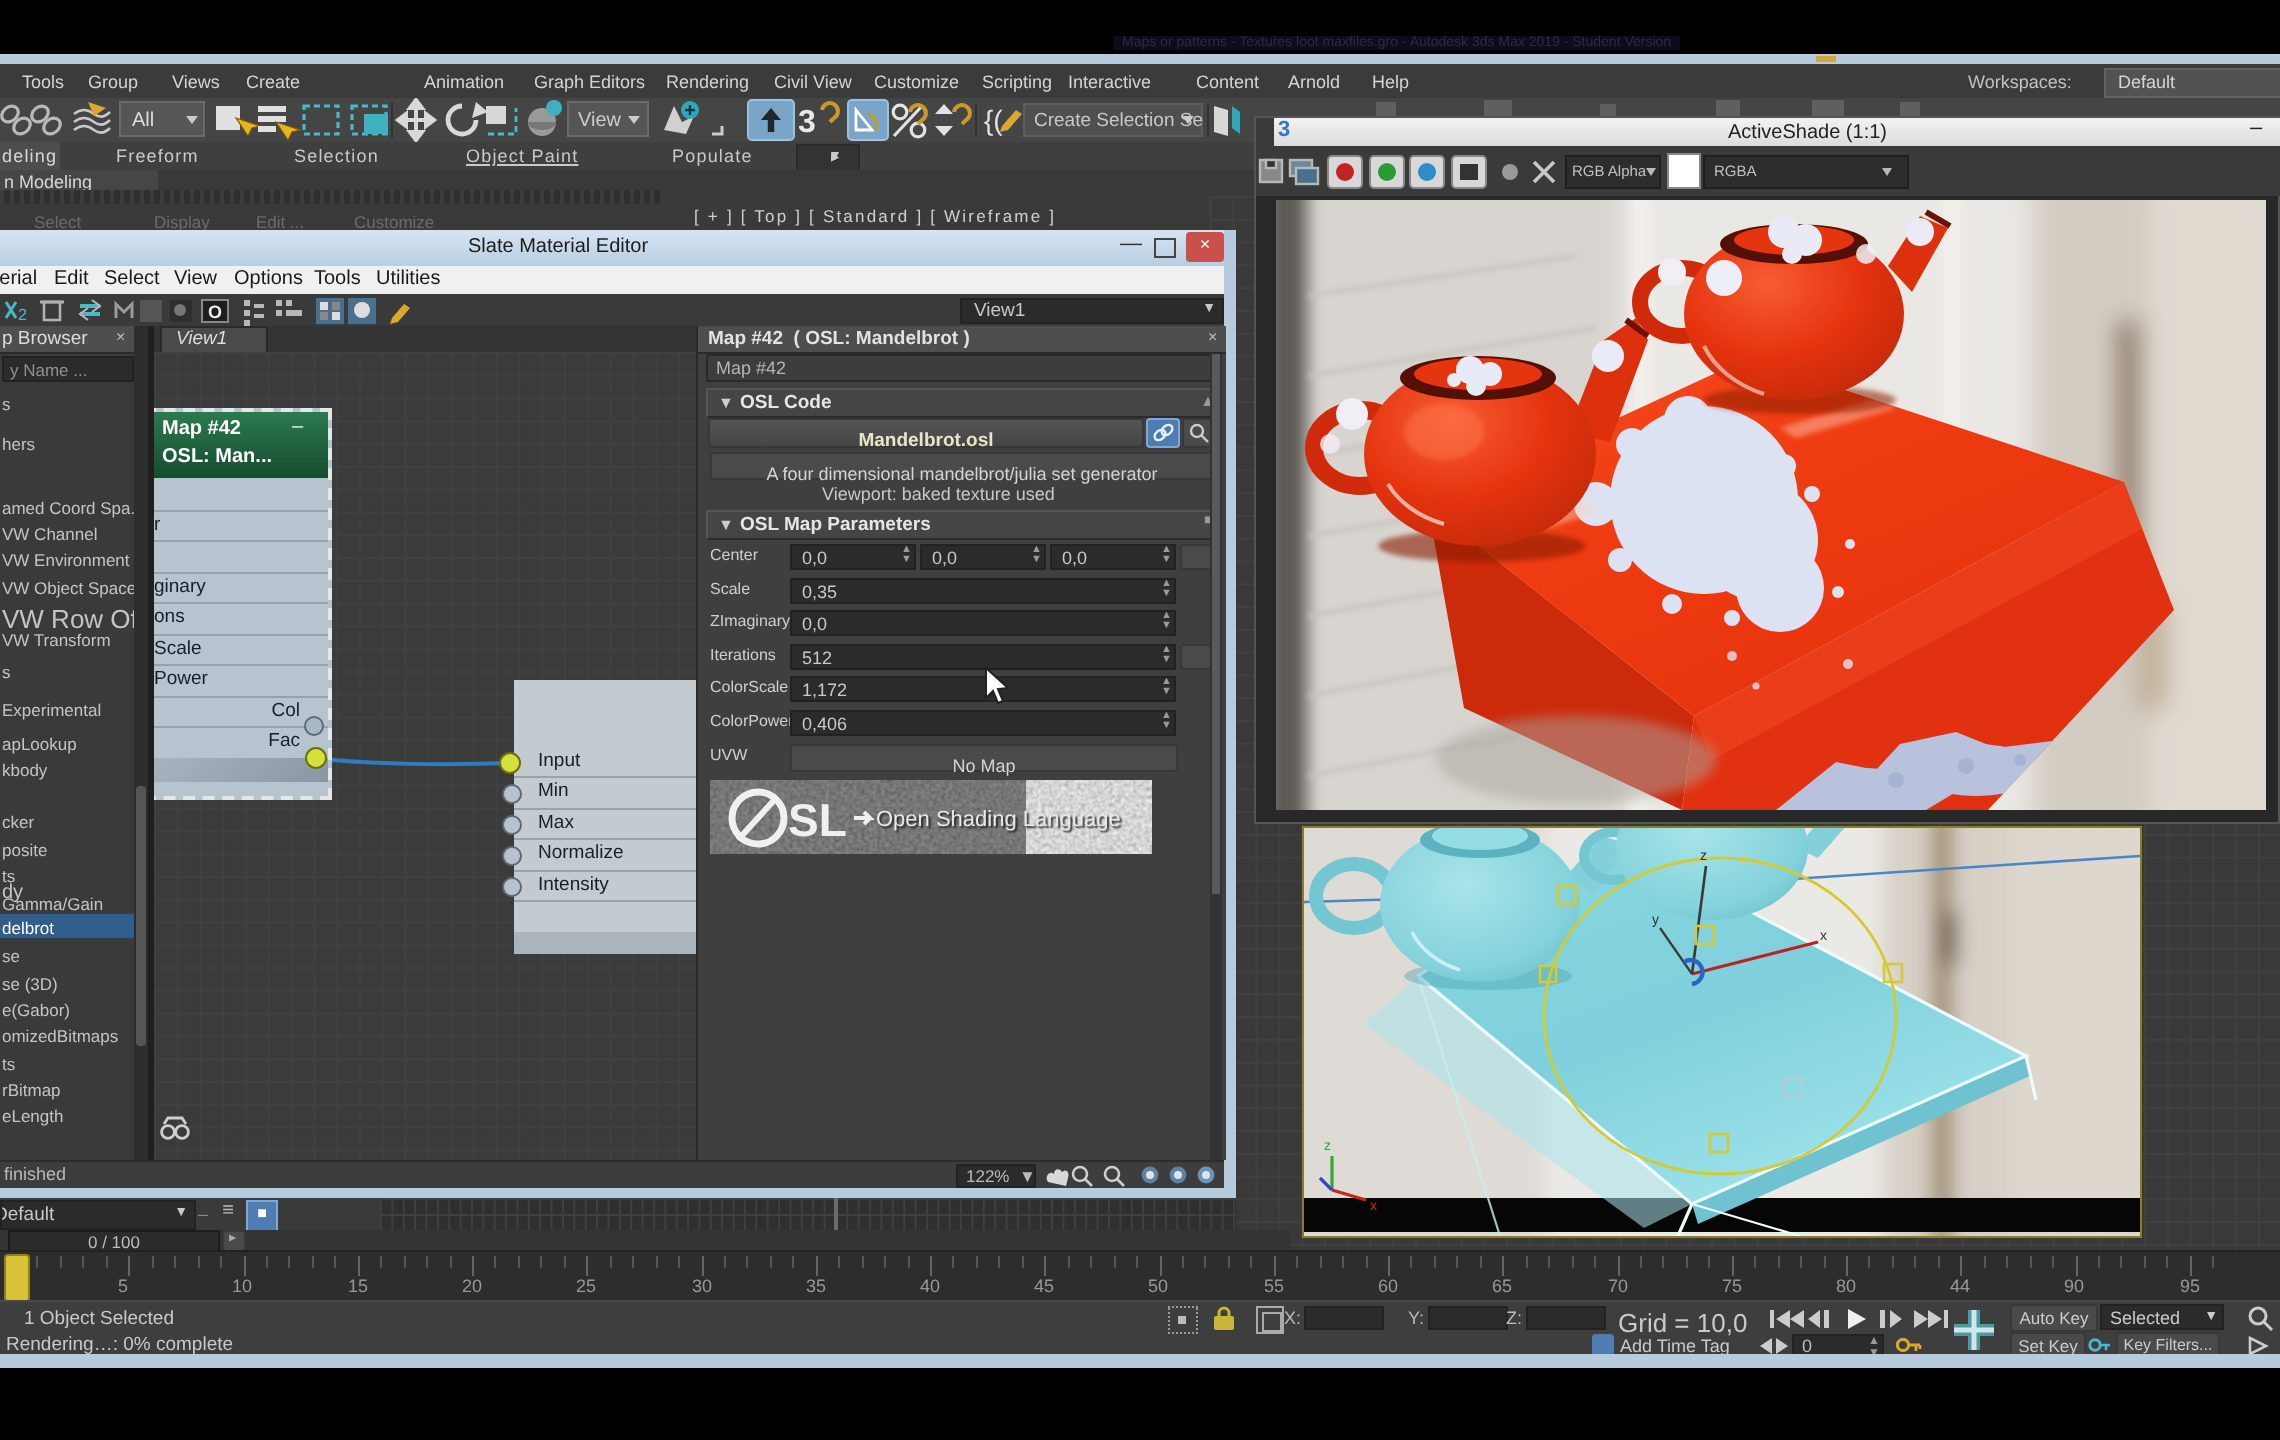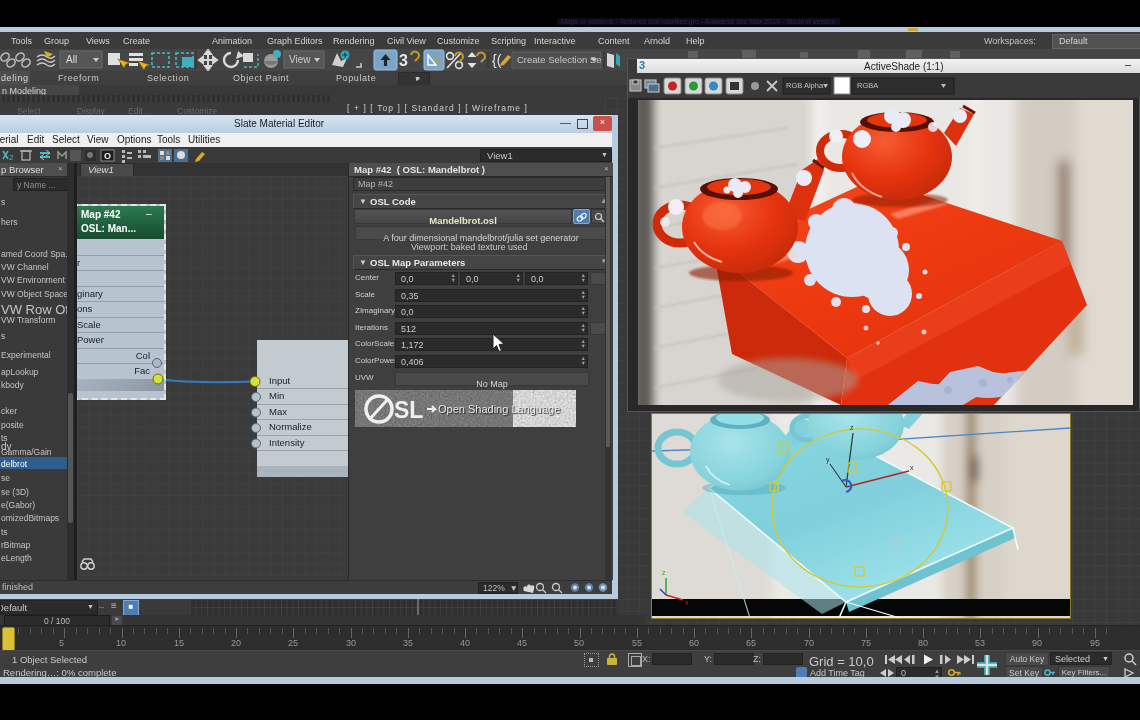--- a/index.html
+++ b/index.html
@@ -142,21 +142,21 @@
           <rect x="950" y="2" width="10" height="7"></rect>
 </g>
 </svg>
 </div>
 
   <div class="abs" id="ribbon">
     <div class="abs" style="left:0;top:0;width:30px;height:14px;background:#4d4d4d;"></div>
     <span style="left:1px;color:#d8d8d8;">deling</span>
     <span style="left:58px;">Freeform</span>
       <span style="left:147px;">Selection</span>
-    <span style="left:233px;">Object Paint</span>
+    <span style="left:233px;text-decoration:underline;">Object Paint</span>
       <span style="left:336px;">Populate</span>
     <div class="abs" style="left:398px;top:1px;width:30px;height:12px;background:#333;border:1px solid #2a2a2a;color:#ddd;font-size:8px;text-align:center;">
         <span style="display:inline-block;transform:rotate(-90deg);font-size:7px;">▼</span>
         <span style="font-size:7px;">▼</span>
       </div>
   </div>
 
   <div class="abs" id="polymod">
     <div class="abs" style="left:0;top:0;width:79px;height:13px;background:#464646;"></div>
     <div class="txt" style="left:2px;top:1px;font-size:9px;color:#d6d6d6;">n Modeling</div>
@@ -500,21 +500,21 @@
           <span style="position:absolute;left:6px;top:0;">View1</span>
           <span style="position:absolute;right:3px;top:1px;font-size:7px;">▼</span>
         </div>
 </div>
 
 <div class="abs" style="left:0;top:48px;width:67px;height:417px;background:#3a3a3a;">
   <div class="abs" style="left:0;top:0;width:67px;height:13px;background:#4e4e4e;border-bottom:1px solid #2a2a2a;">
     <span class="txt" style="left:1px;top:1px;font-size:9.5px;color:#dcdcdc;">p Browser</span>
     <span class="txt" style="left:58px;top:1px;font-size:8px;color:#bbb;">×</span>
   </div>
-  <div class="fld" style="left:13px;top:15px;width:64px;height:11px;text-align:center;">
+  <div class="fld" style="left:1px;top:15px;width:64px;height:11px;text-align:center;">
           <span style="position:absolute;left:3px;top:1px;font-size:8.5px;color:#909090;">y Name ...</span>
         </div>
   <span class="txt" style="left:1px;top:34px;font-size:8.5px;color:#c4c4c4;">s</span>
 <span class="txt" style="left:1px;top:54px;font-size:8.5px;color:#c4c4c4;">hers</span>
 <span class="txt" style="left:1px;top:86px;font-size:8.5px;color:#c4c4c4;">amed Coord Spa...</span>
 <span class="txt" style="left:1px;top:99px;font-size:8.5px;color:#c4c4c4;">VW Channel</span>
 <span class="txt" style="left:1px;top:112px;font-size:8.5px;color:#c4c4c4;">VW Environment</span>
 <span class="txt" style="left:1px;top:126px;font-size:8.5px;color:#c4c4c4;">VW Object Space</span>
 <span class="txt" style="left:1px;top:139px;font-size:13px;color:#c4c4c4;">VW Row Offset</span>
 <span class="txt" style="left:1px;top:152px;font-size:8.5px;color:#c4c4c4;">VW Transform</span>
@@ -871,21 +871,21 @@
       <b style="left:403px;">35</b>
       <b style="left:460px;">40</b>
       <b style="left:517px;">45</b>
       <b style="left:574px;">50</b>
       <b style="left:632px;">55</b>
       <b style="left:689px;">60</b>
       <b style="left:746px;">65</b>
       <b style="left:804px;">70</b>
       <b style="left:861px;">75</b>
       <b style="left:918px;">80</b>
-      <b style="left:975px;">53</b>
+      <b style="left:975px;">44</b>
       <b style="left:1032px;">90</b>
       <b style="left:1090px;">95</b>
     <div class="abs" style="left:2px;top:1px;width:11px;height:22px;background:#d8c23a;border:1px solid #95801d;border-radius:2px;"></div>
   </div>
 
   <div class="abs" id="statusbar">
       <div class="txt" style="left:12px;top:3px;font-size:9.5px;color:#c9c9c9;">1 Object Selected</div>
 <div class="txt" style="left:3px;top:16px;font-size:9.5px;color:#c9c9c9;">Rendering…: 0% complete</div>
 <div class="abs" style="left:584px;top:2px;width:13px;height:12px;border:1px dotted #999;">
         <div style="position:absolute;left:4px;top:4px;width:4px;height:4px;background:#bbb;"></div>

